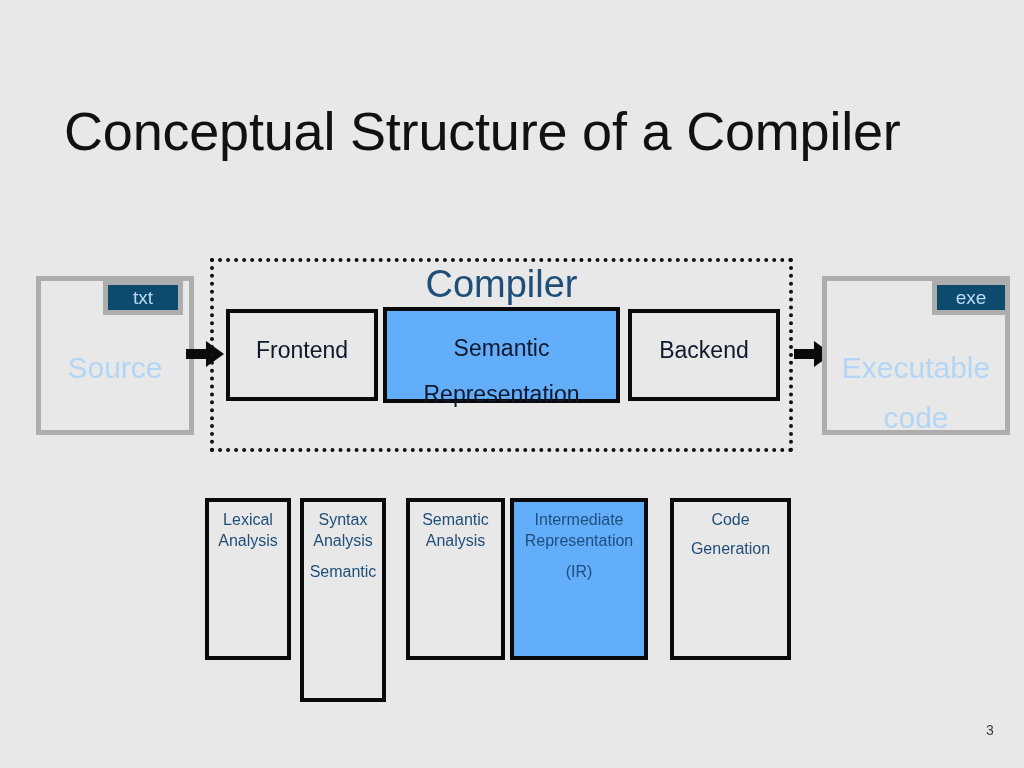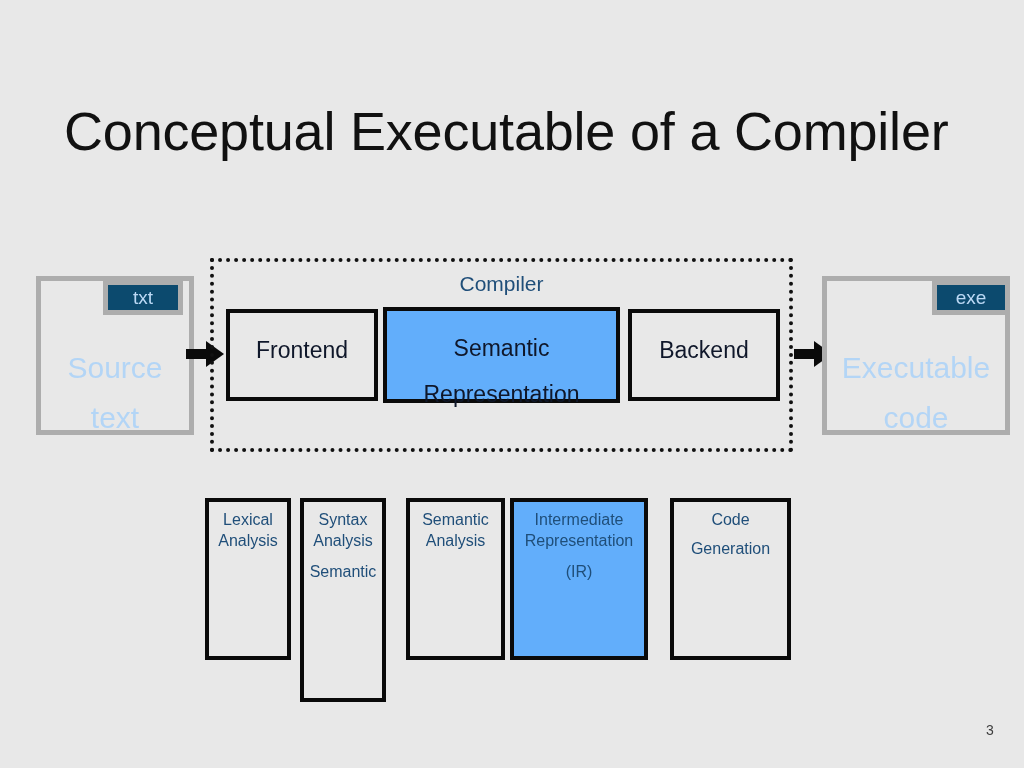--- a/index.html
+++ b/index.html
@@ -75,21 +75,21 @@
     height: 194px;
     border: 4px dotted #111111;
     background: transparent;
   }
   .compiler-title {
     position: absolute;
     left: 210px;
     top: 264px;
     width: 583px;
     text-align: center;
-    font-size: 21px;
+    font-size: 38px;
     line-height: 40px;
     color: #1f4e79;
     white-space: nowrap;
   }
 
   
   .stage {
     position: absolute;
     box-sizing: border-box;
     border: 4px solid #0a0a0a;
@@ -147,25 +147,24 @@
     text-align: center;
     font-size: 14px;
     color: #3d3d3d;
   }
 </style>
 </head>
 <body>
 
 <div id="slide">
 
-  <div class="slide-title">Conceptual Executable of a Compiler</div>
+  <div class="slide-title">Conceptual Structure of a Compiler</div>
 
   <div class="doc" style="left:36px; top:276px; width:158px; height:159px;">
     <div class="doc-label" style="top:62px;">Source</div>
-    <div class="doc-label" style="top:112px;">text</div>
   </div>
   <div class="doc-tab" style="left:103px; top:280px; width:80px; height:35px;">txt</div>
 
   <div class="arrow" style="left:186px; top:349px; width:22px;"></div>
 
   <div class="compiler-box"></div>
   <div class="compiler-title">Compiler</div>
 
   <div class="stage" style="left:226px; top:309px; width:152px; height:92px;">
     <span class="ln">Frontend</span>

